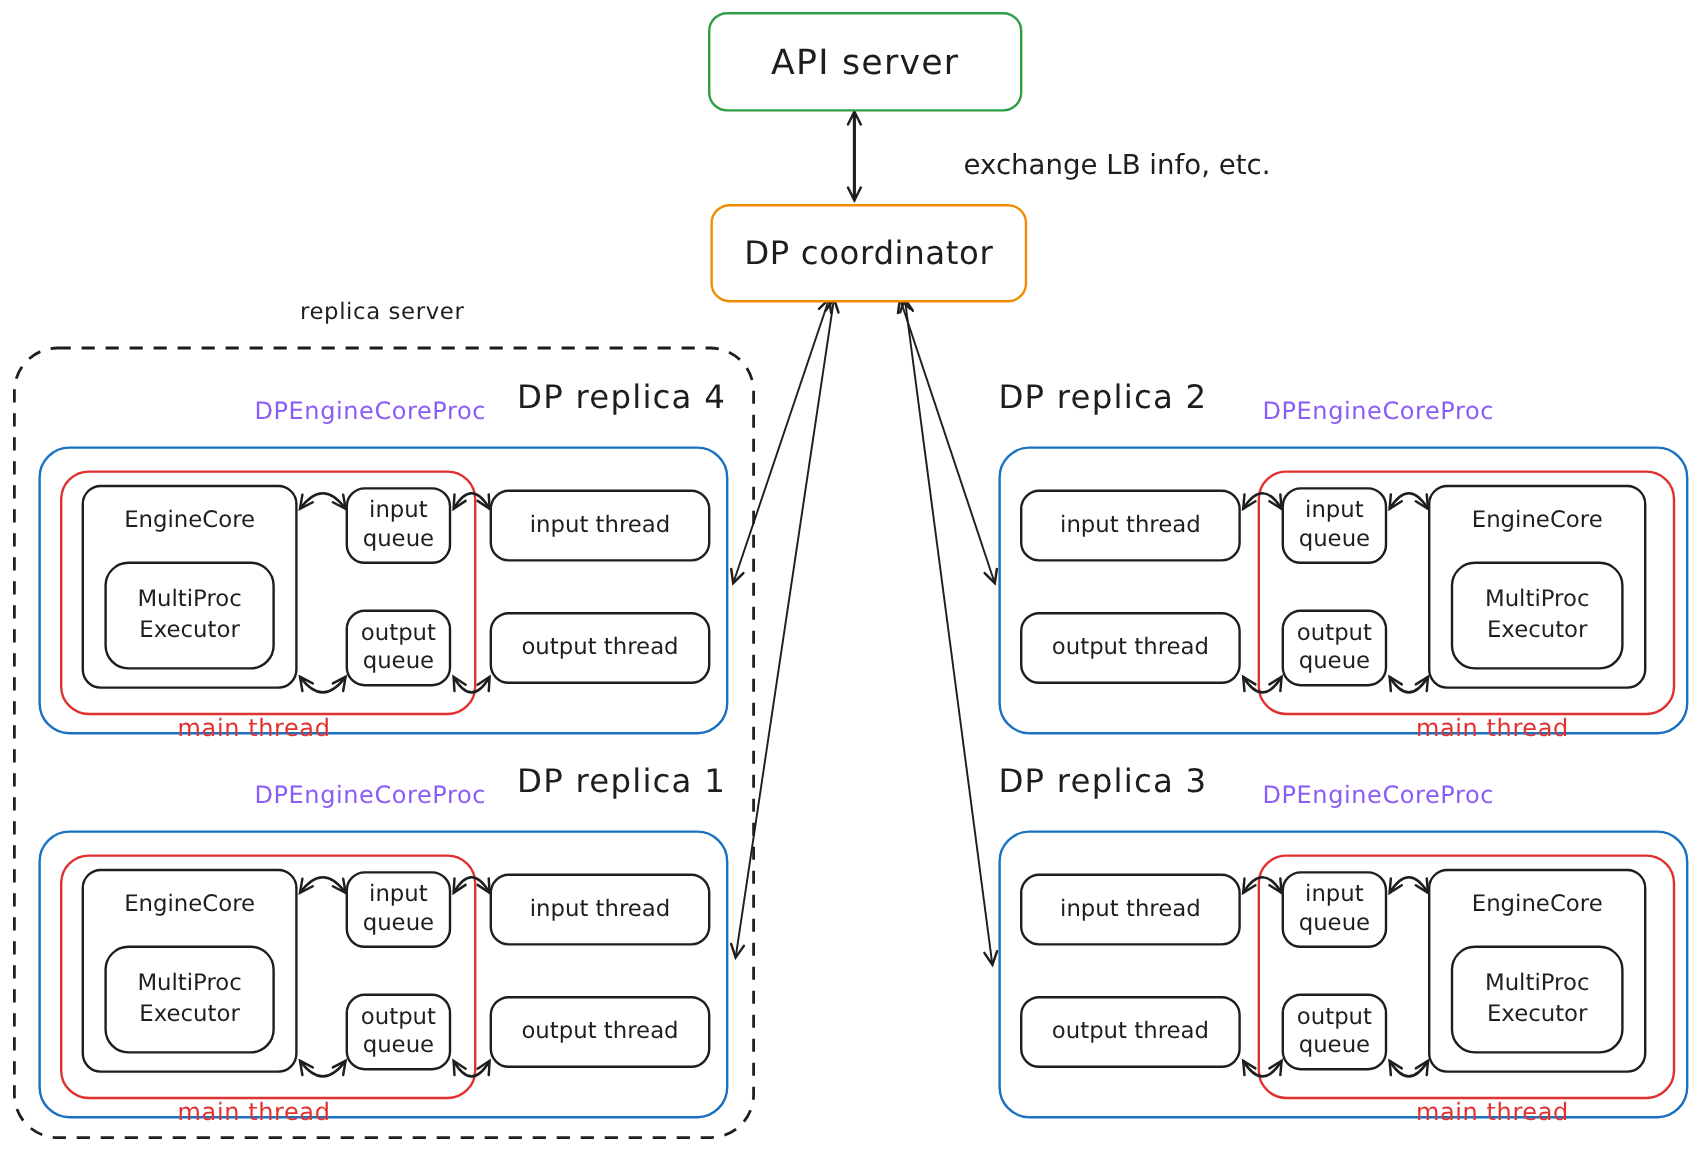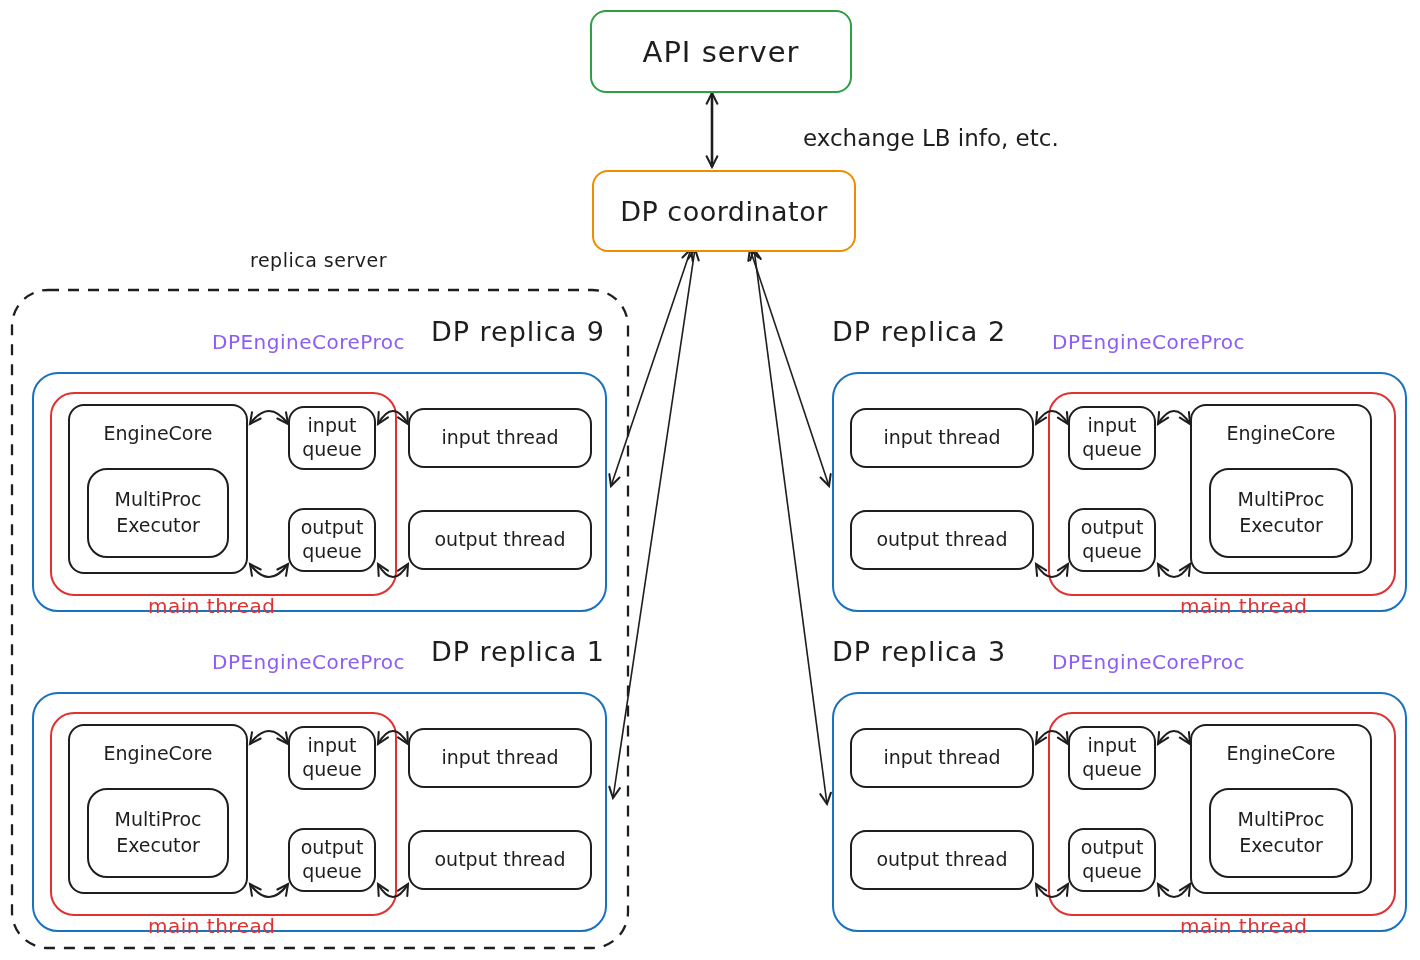--- a/index.html
+++ b/index.html
@@ -87,21 +87,21 @@
 
   <div class="exchange-label">exchange LB info, etc.</div>
 
   <div class="node coord">
     <span>DP coordinator</span>
   </div>
 
   <div class="headless-label">replica server</div>
 
   <div class="replica left" style="left:32px;top:372px;">
-    <div class="title">DP replica 9</div>
+    <div class="title">DP replica 4</div>
     <div class="proc-label">DPEngineCoreProc</div>
     <div class="redbox"></div>
     <div class="inner enginecore">
       <div class="ec-label">EngineCore</div>
       <div class="multiproc">MultiProc Executor</div>
     </div>
     <div class="inner queue q-in">input queue</div>
     <div class="inner queue q-out">output queue</div>
     <div class="inner thread t-in">input thread</div>
     <div class="inner thread t-out">output thread</div>

